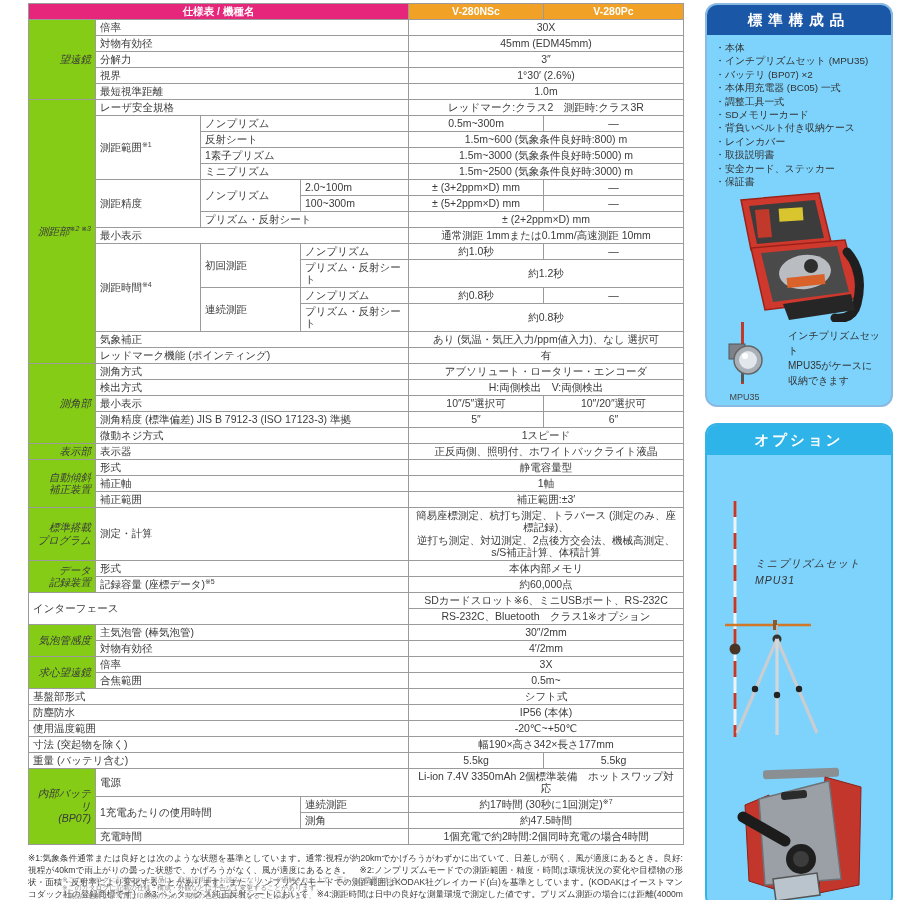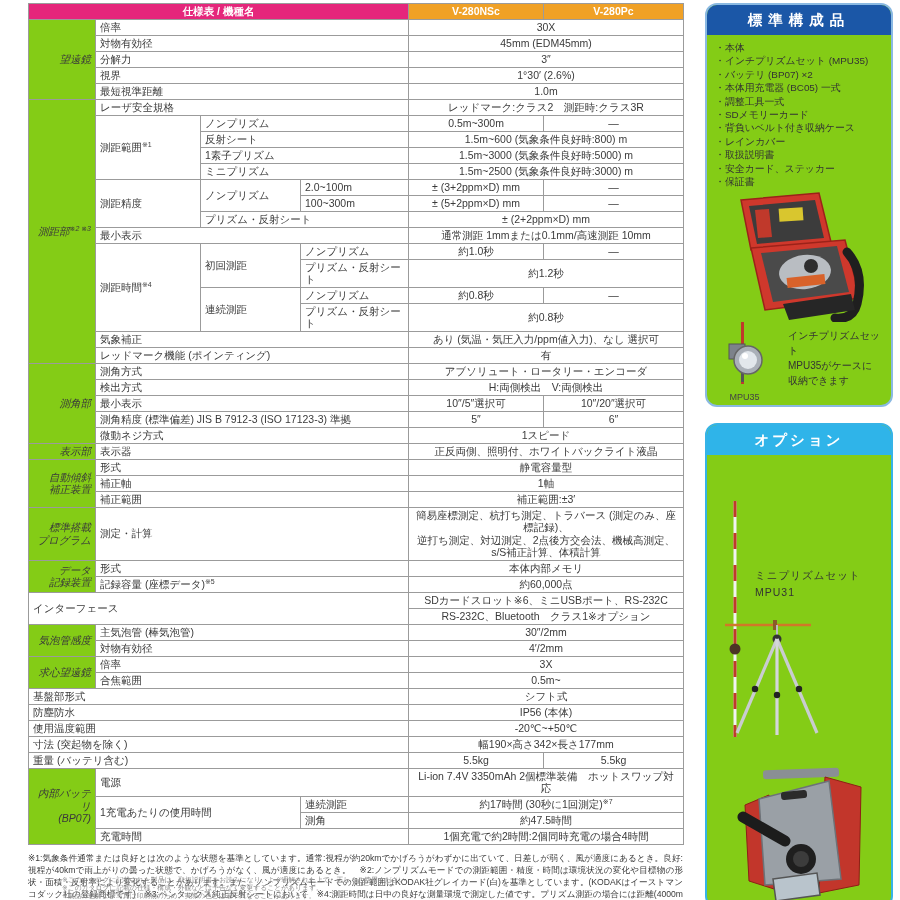--- a/index.html
+++ b/index.html
@@ -19,36 +19,36 @@
   td.lbl{text-align:left;}
   td.val{text-align:center;}
   table.spec sup{font-size:7px;vertical-align:super;line-height:0;}
 
   .footnotes{margin-top:7px;font-size:8.6px;line-height:12.2px;color:#3a3a3a;text-align:justify;width:655px;}
   .footer-notes{position:absolute;left:62px;top:876px;width:600px;font-size:6.8px;line-height:8.2px;color:#8a8a8a;}
   .footer-notes div{white-space:nowrap;overflow:hidden;}
 
   
   .sidebar{position:absolute;left:705px;top:3px;width:188px;}
-  .panel{box-sizing:border-box;width:188px;border-radius:12px;overflow:hidden;background:#84cc16;}
+  .panel{box-sizing:border-box;width:188px;border-radius:12px;overflow:hidden;background:#7dd3fc;}
   .panel-std{border:2px solid #8ab9e2;height:404px;}
   .panel-opt{position:absolute;top:420px;left:0;border:2px solid #36b3e6;height:485px;}
   .panel-header{height:30px;line-height:30px;text-align:center;color:#fff;font-weight:bold;font-size:14.5px;}
   .panel-std .panel-header{background:#1b57a7;letter-spacing:6px;}
   .panel-opt .panel-header{background:#2fb4e9;letter-spacing:3px;}
   .panel-body{position:relative;}
   ul.std-list{list-style:none;margin:6px 0 0 0;padding:0 22px 0 8px;}
   ul.std-list li{font-size:9.9px;line-height:13.4px;color:#333;}
   ul.std-list li:before{content:"・";}
   .case-art{display:block;margin:2px auto 0 auto;}
   .std-bottom{display:flex;align-items:flex-end;padding:0 6px 0 10px;}
   .prism-wrap{text-align:center;width:58px;}
   .prism-label{font-size:9px;color:#444;}
   .case-caption{font-size:10px;line-height:15px;color:#333;white-space:pre-line;margin-left:16px;padding-bottom:14px;}
-  .mini-caption{position:absolute;left:48px;top:112px;font-size:10.5px;line-height:17px;color:#333;white-space:pre-line;letter-spacing:1px;}
+  .mini-caption{position:absolute;left:48px;top:100px;font-size:10.5px;line-height:17px;color:#333;white-space:pre-line;letter-spacing:1px;font-style:italic;}
   .pole-art{position:absolute;left:8px;top:42px;}
   .elbow-art{position:absolute;left:22px;top:308px;}
   .pre{white-space:pre-line;}
 </style>
 </head>
 <body>
 
 <div class="page">
 
   <div class="main">

